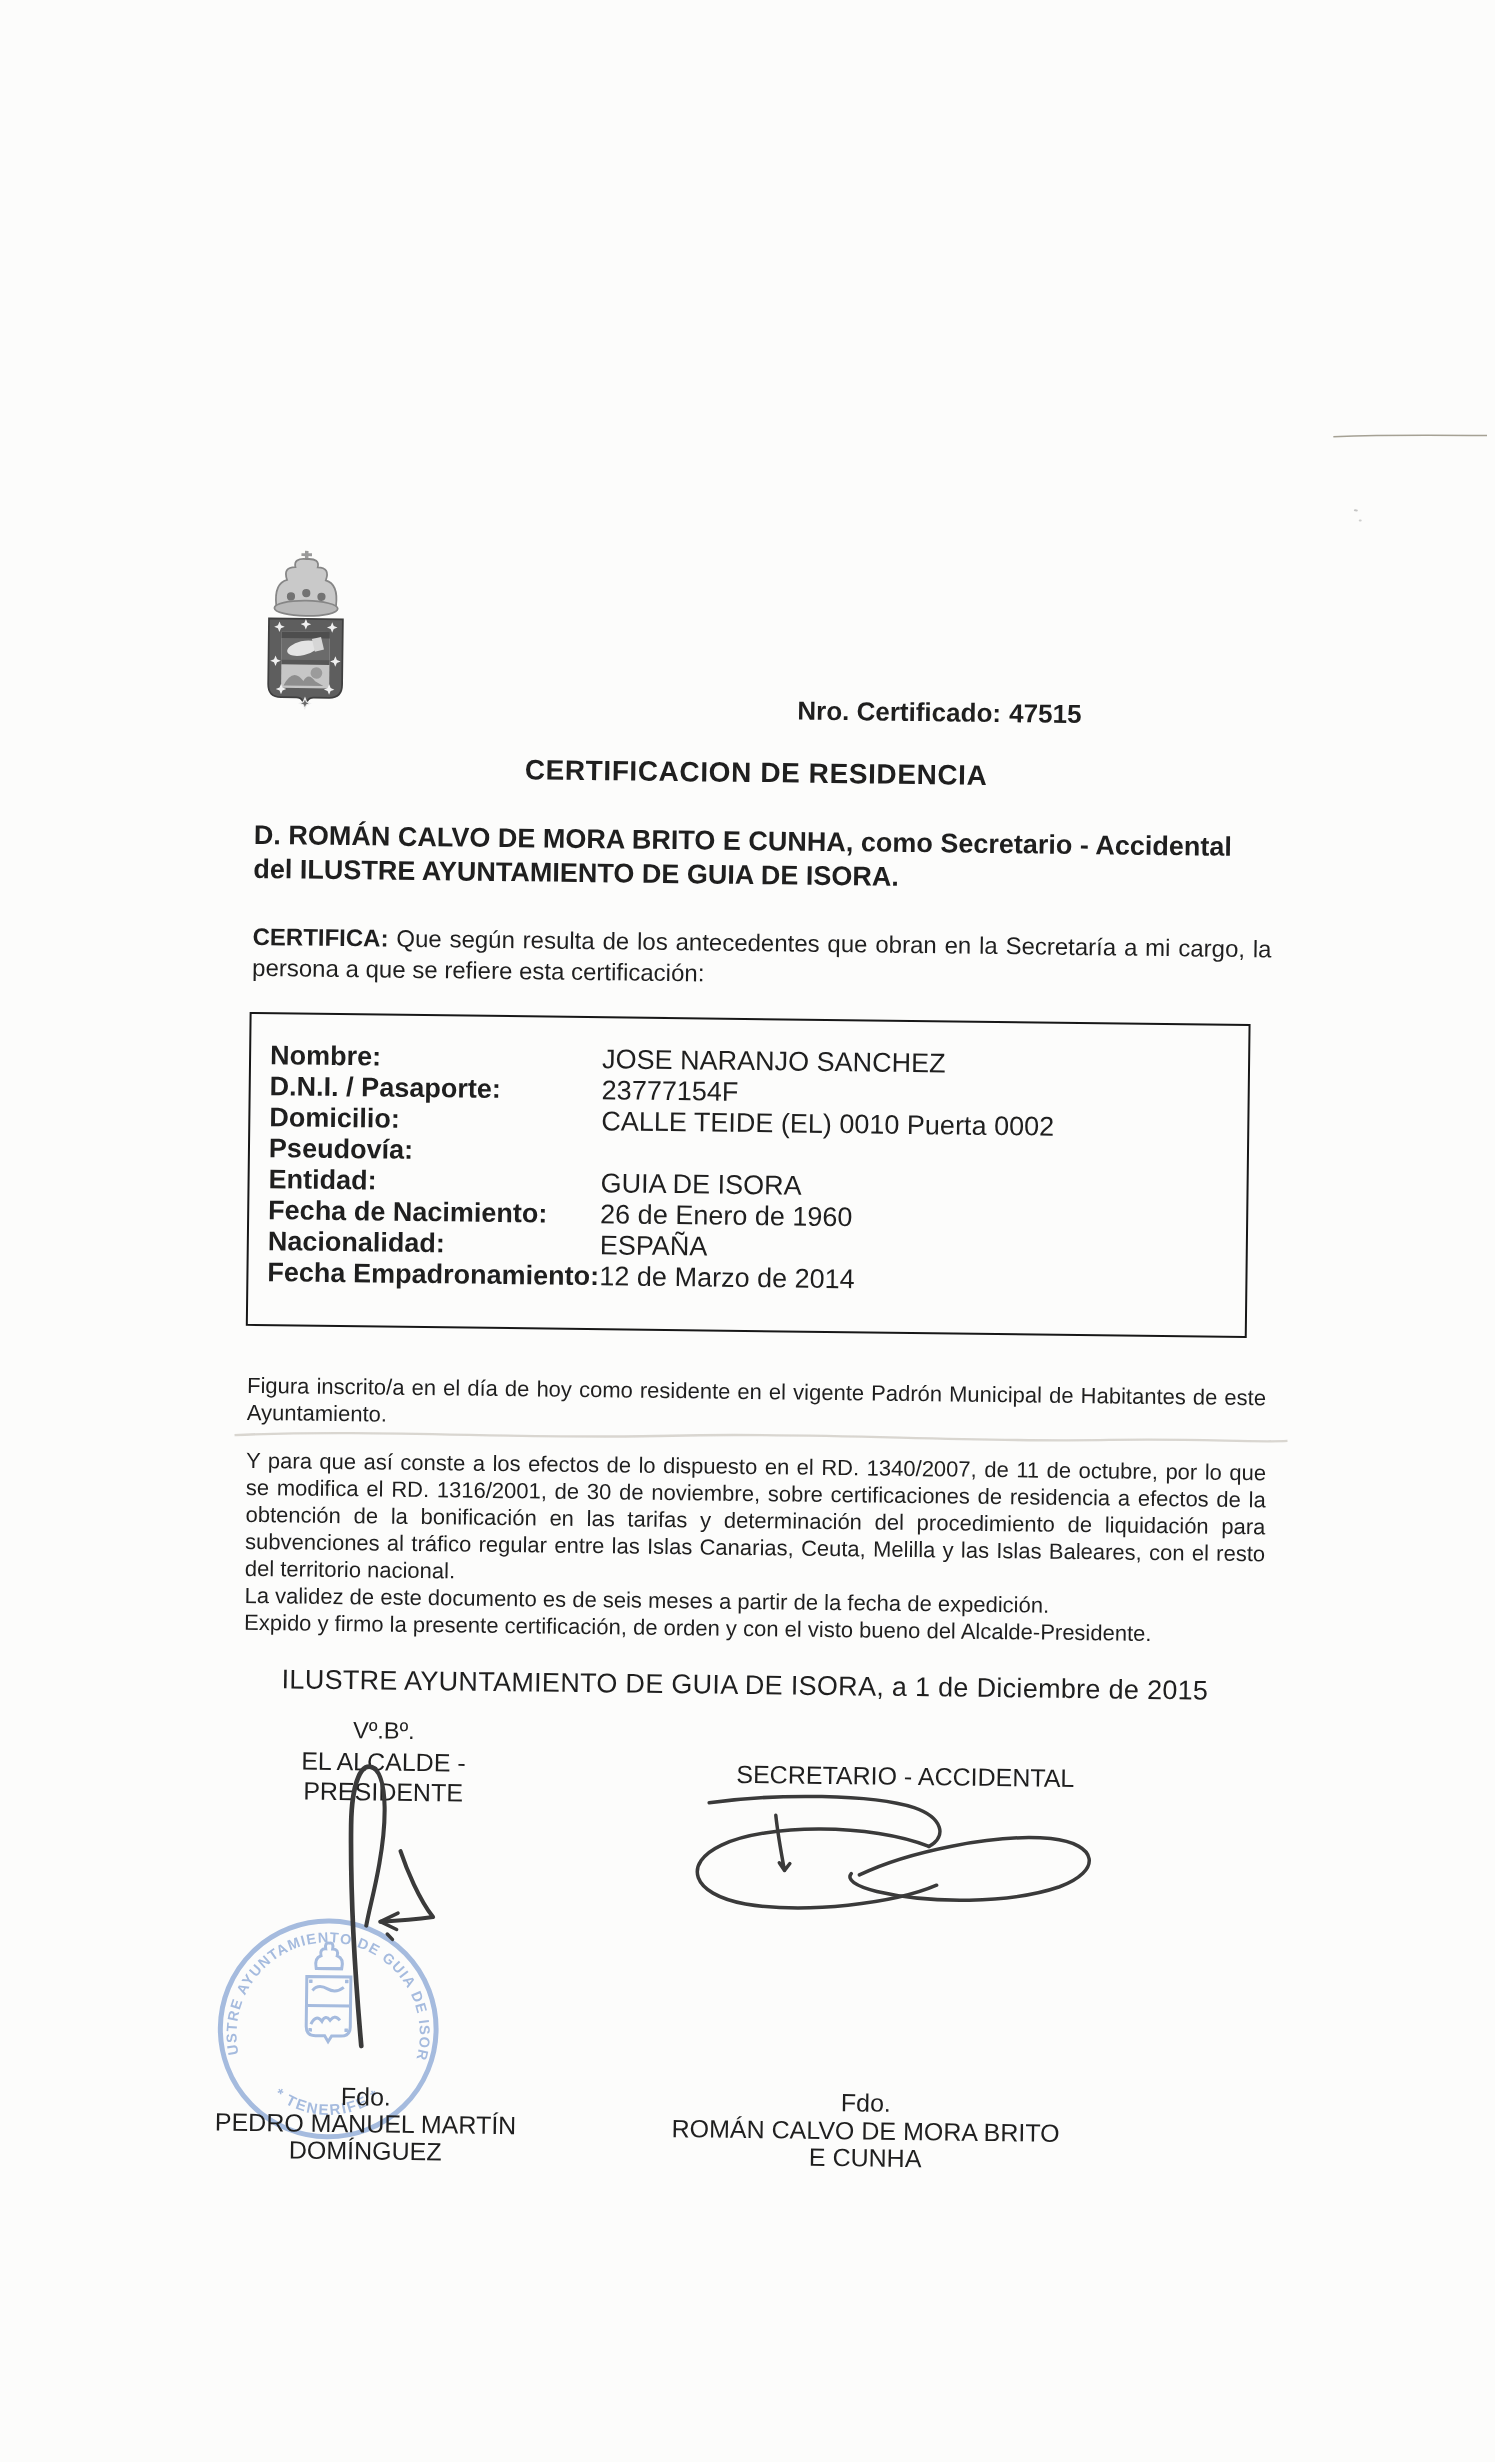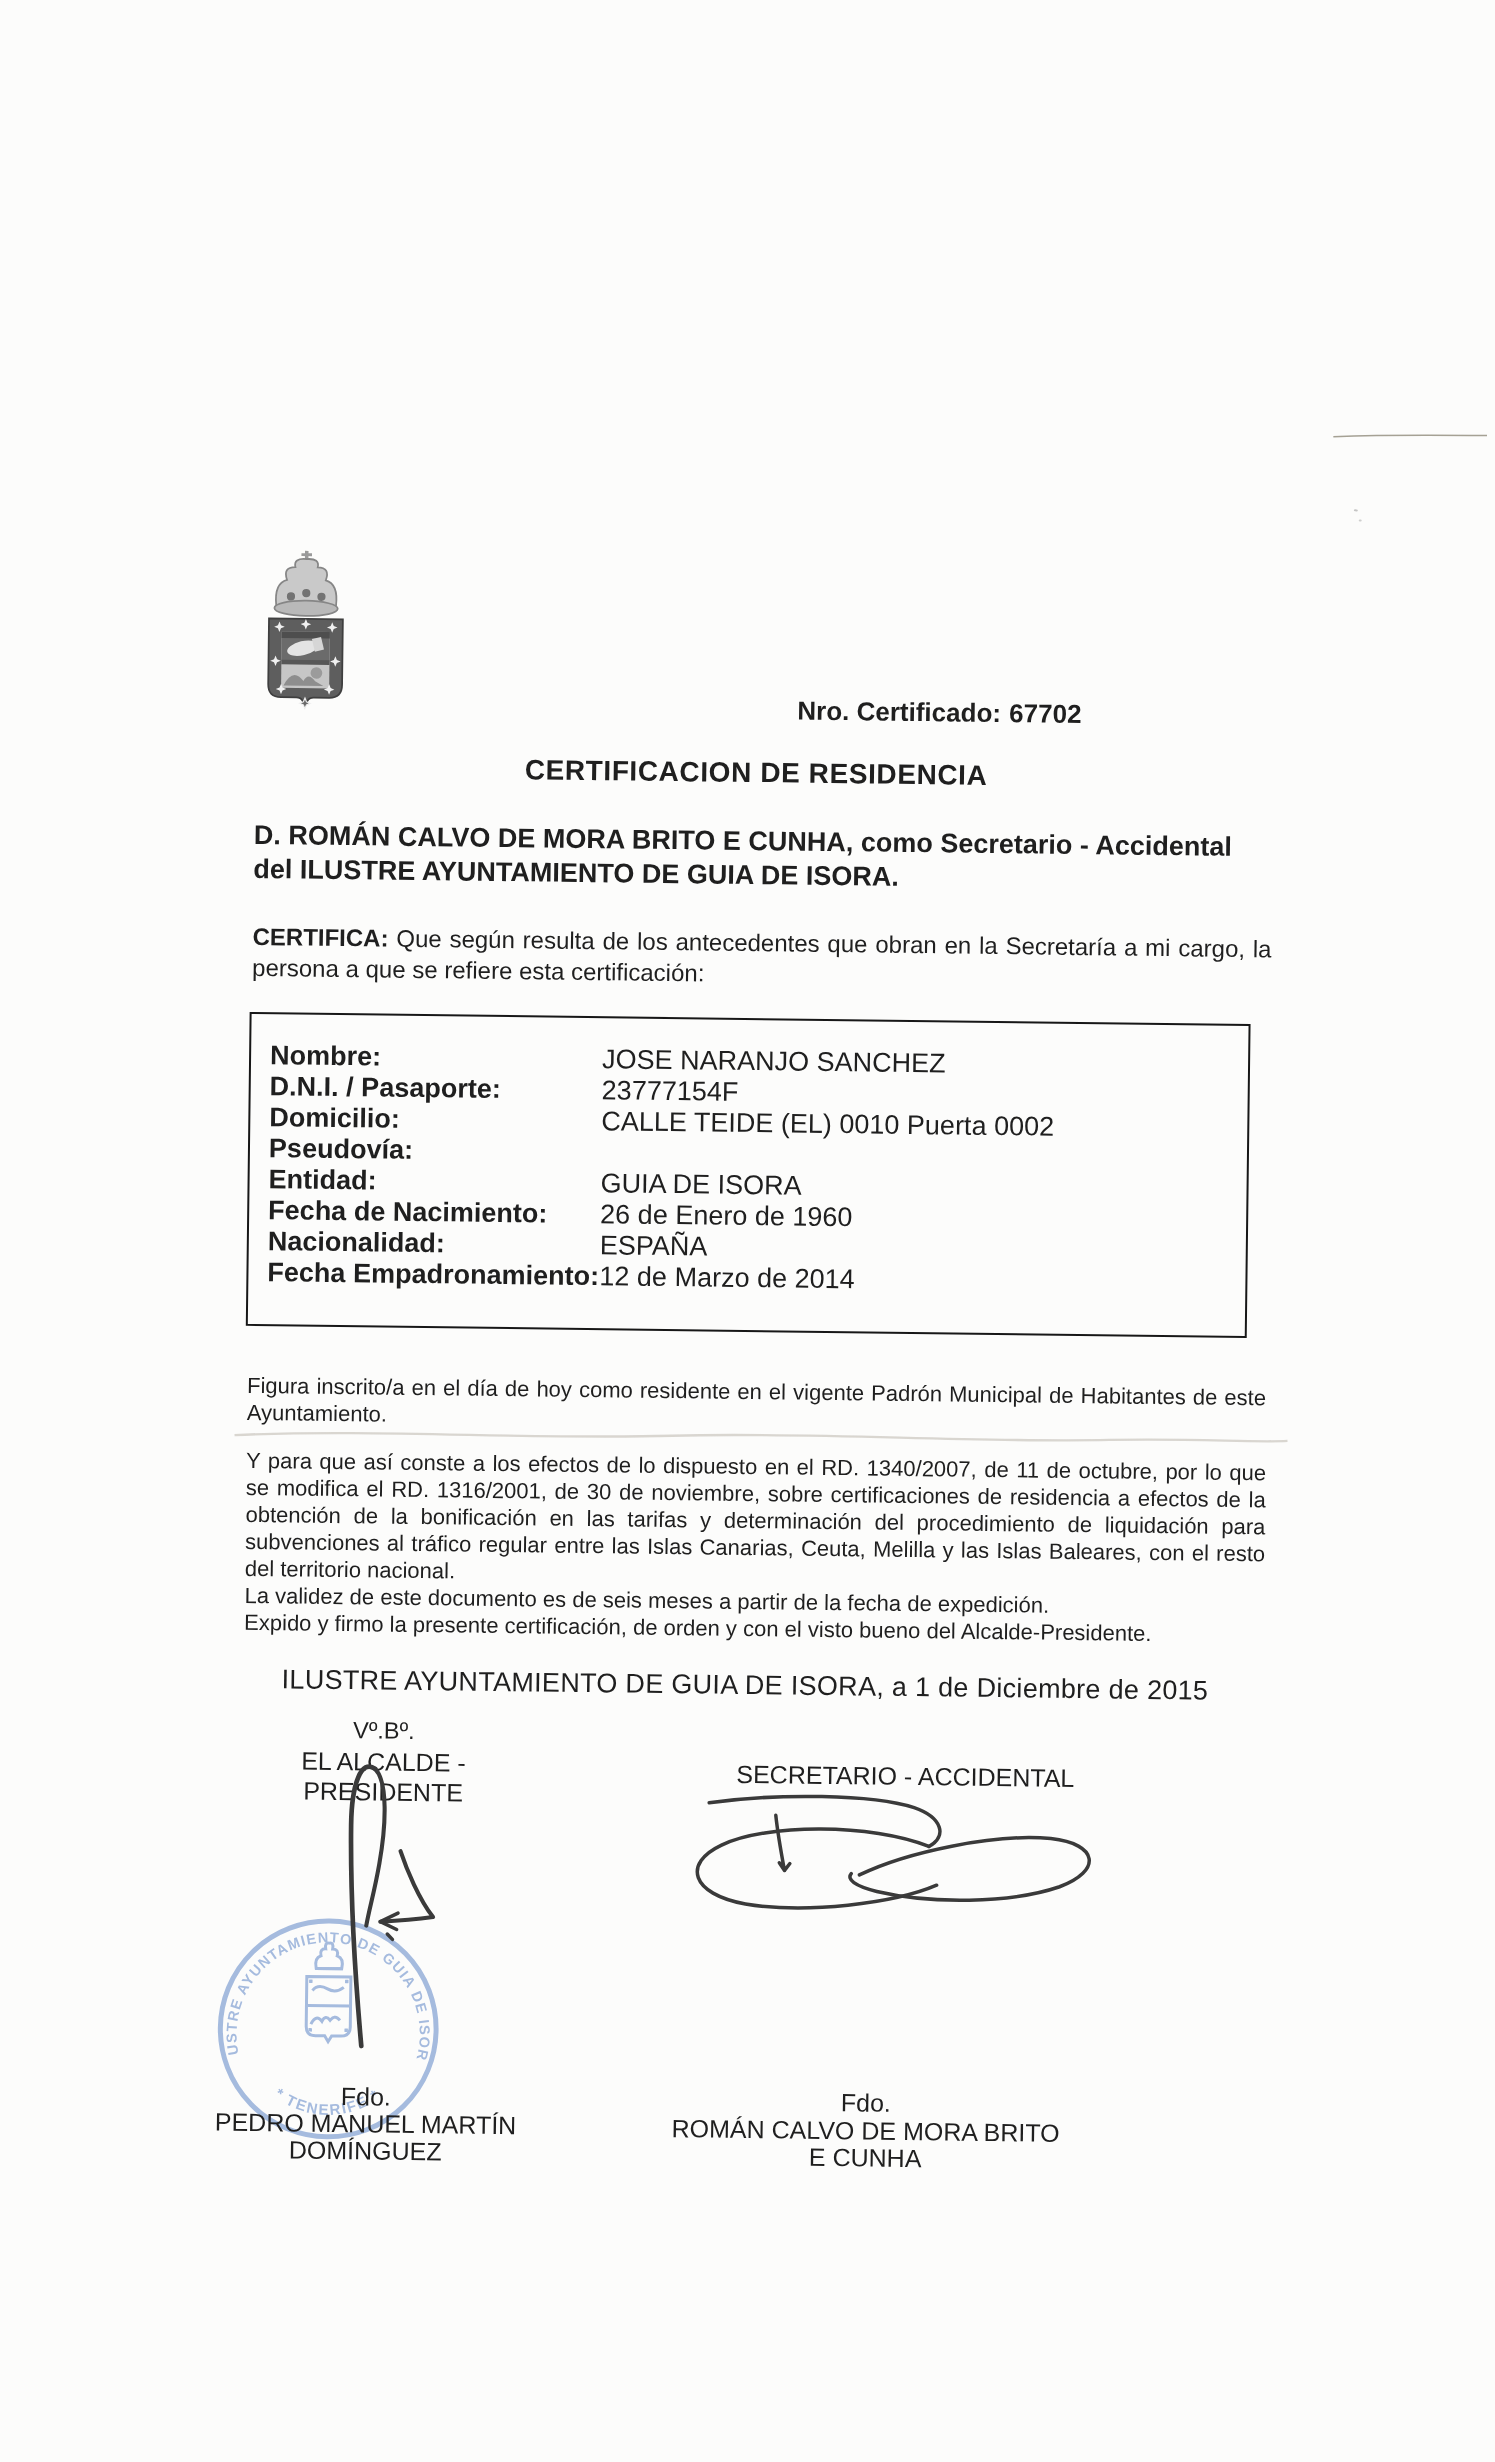--- a/index.html
+++ b/index.html
@@ -81,21 +81,21 @@
       <use href="#st4" x="81" y="127" fill="#f0f0f0"></use>
       <use href="#st4" x="126" y="132" fill="#f0f0f0"></use>
       <use href="#st4" x="30" y="190" fill="#f0f0f0"></use>
       <use href="#st4" x="132" y="190" fill="#f0f0f0"></use>
       <use href="#st4" x="40" y="238" fill="#f0f0f0"></use>
       <use href="#st4" x="122" y="238" fill="#f0f0f0"></use>
       <use href="#st4" x="81" y="262" fill="#6a6a6a" stroke="#efefef" stroke-width="2"></use>
     </svg>
 
     <div class="abs nro">
-      <span>Nro. Certificado:</span><span class="val">67702</span>
+      <span>Nro. Certificado:</span><span class="val">47515</span>
     </div>
 
     <div class="abs title">CERTIFICACION DE RESIDENCIA</div>
 
     <div class="abs issuer">D. ROMÁN CALVO DE MORA BRITO E CUNHA, como Secretario - Accidental del ILUSTRE AYUNTAMIENTO DE GUIA DE ISORA.</div>
 
     <div class="abs certifica">
       <span class="lead">CERTIFICA:</span><span> Que según resulta de los antecedentes que obran en la Secretaría a mi cargo, la persona a que se refiere esta certificación:</span>
     </div>
 

